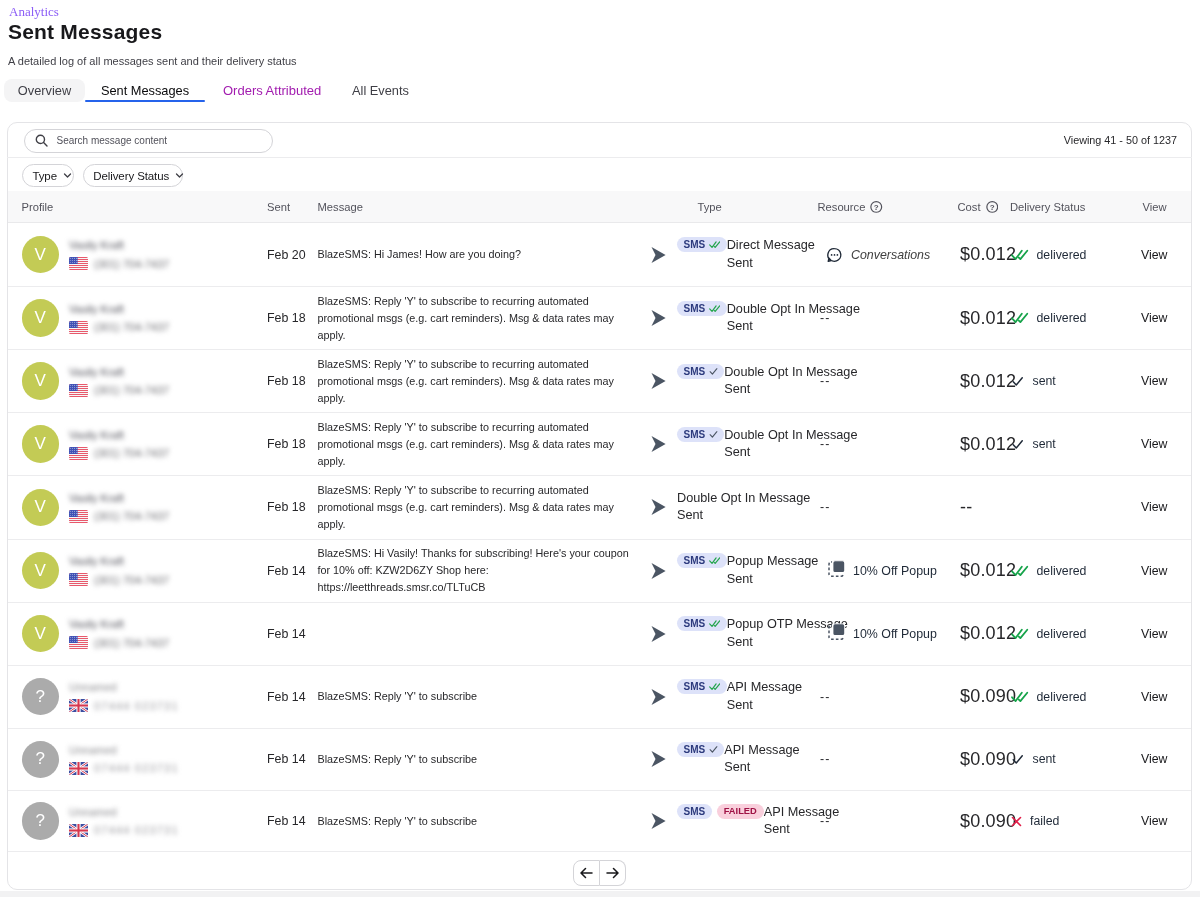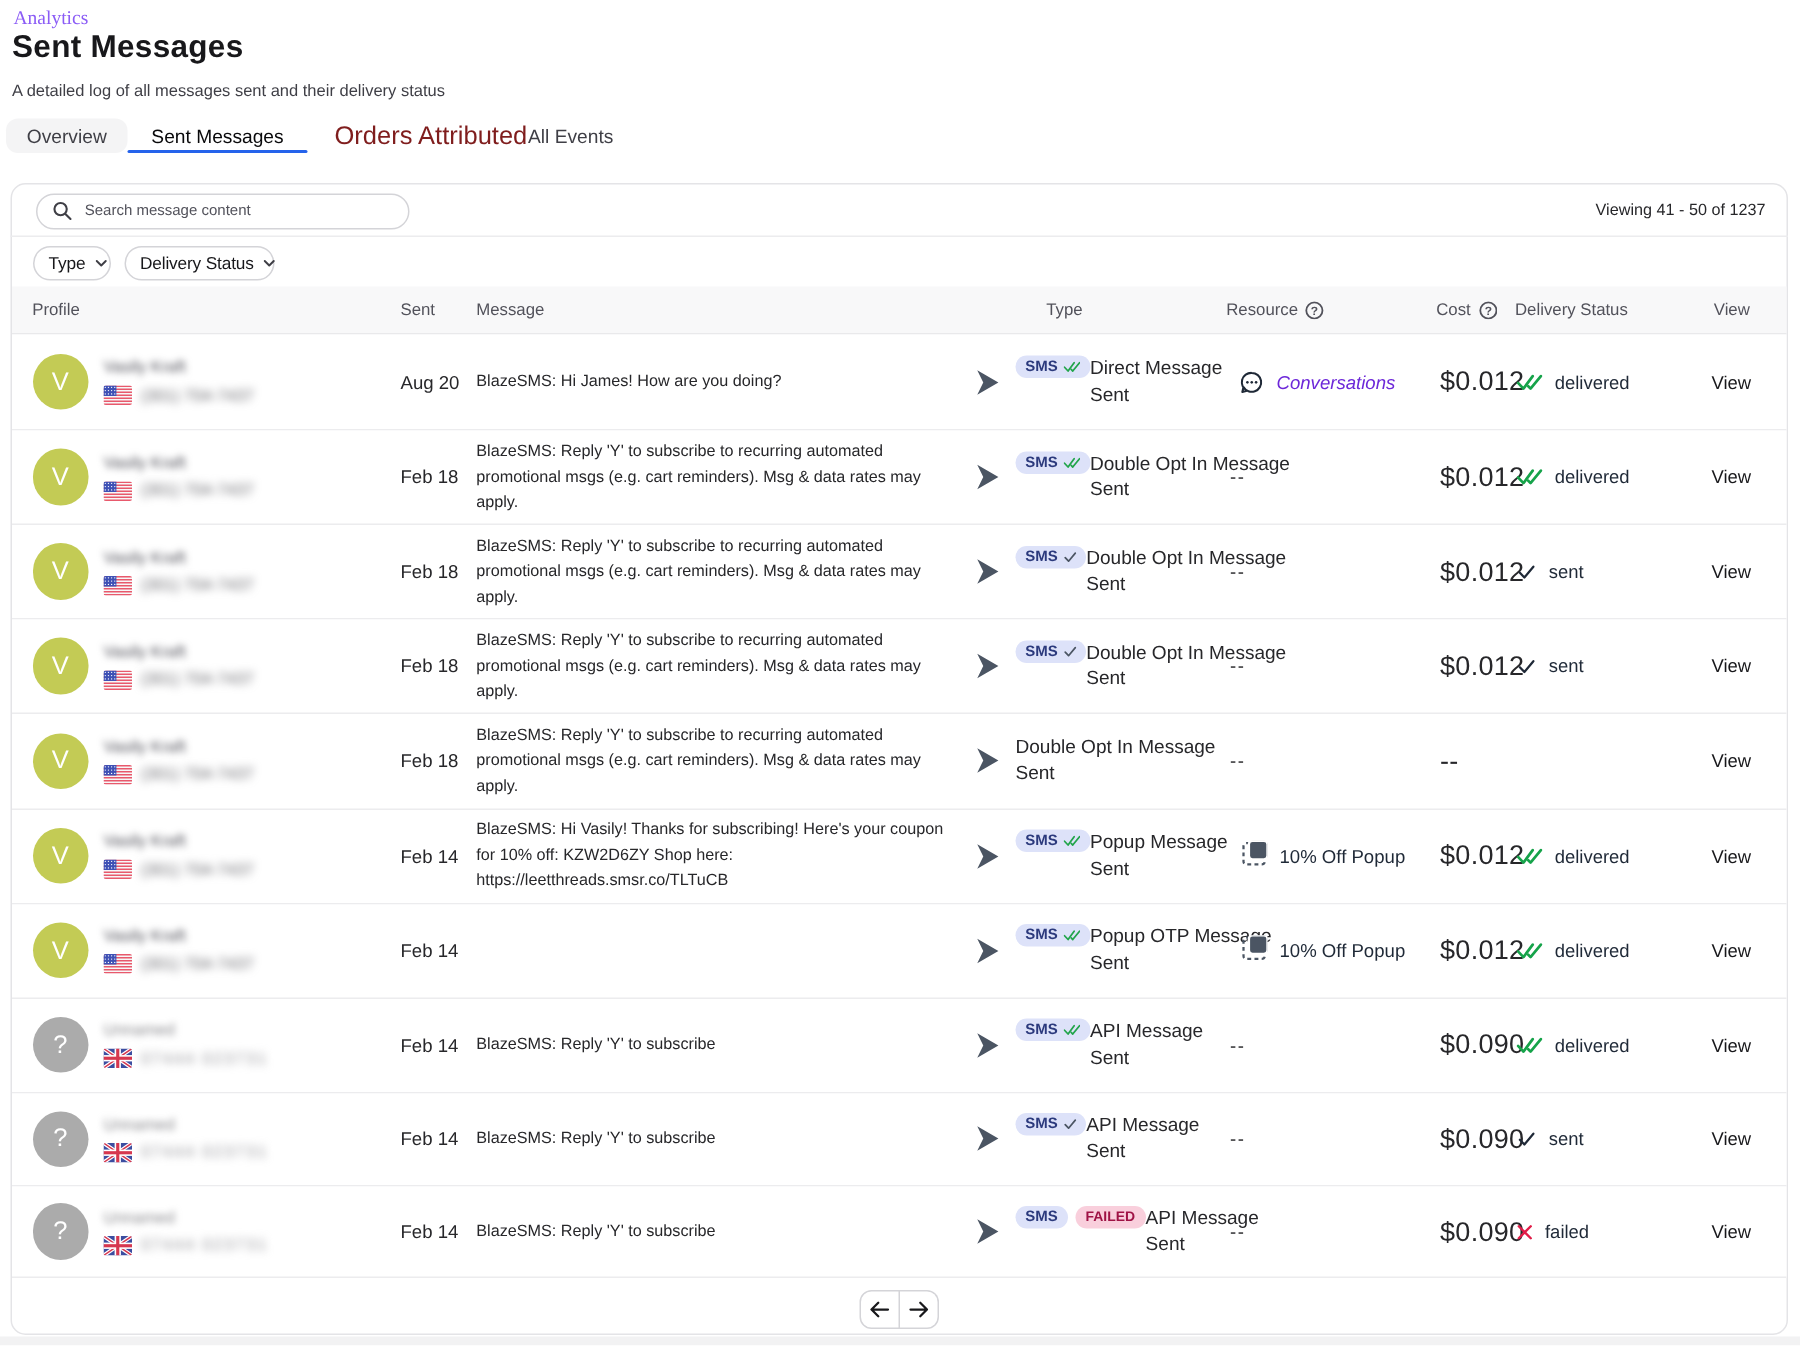--- a/index.html
+++ b/index.html
@@ -3,21 +3,21 @@
 <style>
 * { margin:0; padding:0; box-sizing:border-box; }
 html,body { width:1200px; height:897px; background:#fff; font-family:"Liberation Sans", sans-serif; overflow:hidden; position:relative; }
 .crumb { position:absolute; left:9px; top:3.5px; font-size:13px; color:#8b5cf6;font-family:Liberation Serif, serif; }
 .title { position:absolute; left:8px; top:19.5px; font-size:21px; font-weight:700; color:#18181b; letter-spacing:0.2px; }
 .subtitle { position:absolute; left:8px; top:55px; font-size:11px; color:#3f3f46; }
 .tabs { position:absolute; left:0; top:79px; width:1200px; height:23px; }
 .tab-ov { position:absolute; left:4px; top:0; width:81px; height:23px; background:#f4f4f5; border-radius:8px; color:#3f3f46; font-size:12.8px; display:flex; align-items:center; justify-content:center; }
 .tab-sm { position:absolute; left:85px; top:0; width:120px; height:23px; color:#09090b; font-size:12.8px; display:flex; align-items:center; justify-content:center; }
 .tab-underline { position:absolute; left:85px; top:20.5px; width:120px; height:2.5px; background:#2563eb; border-radius:2px; }
-.tab-oa { position:absolute; left:223px; top:0; height:23px; color:#7f1d1d; font-size:17px; display:flex; align-items:center; }
+.tab-oa { position:absolute; left:223px; top:0; height:23px; color:#a21caf; font-size:13px; display:flex; align-items:center; }
 .tab-ae { position:absolute; left:352px; top:0; height:23px; color:#3f3f46; font-size:12.8px; display:flex; align-items:center; }
 .panel { position:absolute; left:7px; top:122px; width:1185px; height:768px; border:1px solid #e4e4e7; border-radius:10px; background:#fff; }
 .searchrow { position:absolute; left:7px; top:122px; width:1185px; height:36px; border-bottom:1px solid #ececee; }
 .searchbox { position:absolute; left:16.5px; top:7px; width:249px; height:23.5px; border:1px solid #d4d4d8; border-radius:12px; display:flex; align-items:center; padding-left:10px; gap:9px; }
 .searchbox span { font-size:10px; color:#52525b; }
 .viewing { position:absolute; right:15px; top:12px; font-size:10.8px; color:#27272a; }
 .filterrow { position:absolute; left:7px; top:158px; width:1185px; height:33px; }
 .fpill { position:absolute; top:6.3px; height:23px; border:1px solid #d4d4d8; border-radius:11.5px; display:flex; align-items:center; gap:6px; font-size:11.5px; letter-spacing:-0.1px; color:#18181b; white-space:nowrap; padding:0 8px 0 9.5px; }
 .thead { position:absolute; left:8px; top:191px; width:1183px; height:32px; background:#f8f8f9; border-bottom:1px solid #e9e9eb; font-size:11.2px; color:#52525b; }
 .thead > div { position:absolute; top:50%; transform:translateY(-50%); display:flex; align-items:center; gap:5px; }
@@ -35,21 +35,21 @@
 .c-msg { left:309.5px; top:0; width:322px; height:100%; display:flex; align-items:center; font-size:10.8px; line-height:17px; color:#27272a; }
 .c-type { left:643px; top:0; height:100%; display:flex; align-items:center; }
 .send-ic { margin-right:11px; }
 .tblock { display:flex; flex-direction:row; }
 .badges { display:flex; gap:5px; margin-bottom:2.5px; }
 .sms-badge { height:15px; background:#dde2f9; border-radius:8px; color:#2c3a7d; font-size:10px; font-weight:700; display:inline-flex; align-items:center; padding:0 6.5px; gap:3.5px; }
 .failed-badge { height:15px; background:#f9cfdc; border-radius:8px; color:#9f1245; font-size:9.3px; font-weight:700; display:inline-flex; align-items:center; padding:0 7px; }
 .tname { font-size:12.7px; line-height:17.5px; color:#27272a; }
 .c-res { left:812px; top:0; height:100%; width:130px; }
 .ric { position:absolute; top:50%; transform:translateY(-50%); }
-.conv { position:absolute; left:31px; top:50%; transform:translateY(-50%); font-size:12.4px; font-style:italic; color:#6d28d9; }
+.conv { position:absolute; left:31px; top:50%; transform:translateY(-50%); font-size:12.4px; font-style:italic; color:#404040; }
 .pop { position:absolute; left:33px; top:50%; transform:translateY(-50%); font-size:12.4px; color:#1f2937; }
 .dash { position:absolute; left:0px; top:50%; transform:translateY(-50%); font-size:12.4px; color:#27272a; letter-spacing:1px; }
 .c-cost { left:952px; top:0; height:100%; display:flex; align-items:center; font-size:18px; color:#27272a; letter-spacing:0.2px; }
 .c-status { left:1003px; top:0; height:100%; display:flex; align-items:center; gap:8px; font-size:12.3px; color:#1f2937; }
 .c-view { left:1133px; top:0; height:100%; display:flex; align-items:center; font-size:12.3px; color:#18181b; }
 .footer { position:absolute; left:8px; top:852px; width:1183px; height:38px; }
 .pager { position:absolute; left:565px; top:8px; display:flex; }
 .pbtn { width:26.5px; height:26px; border:1px solid #d4d4d8; display:flex; align-items:center; justify-content:center; background:#fff; }
 .pbtn.l { border-radius:8px 0 0 8px; }
 .pbtn.r { border-radius:0 8px 8px 0; border-left:none; }
@@ -131,21 +131,21 @@
             <circle cx="7.5" cy="3.4" r="0.45" fill="#fff"></circle>
             <circle cx="1.2" cy="5.6" r="0.45" fill="#fff"></circle>
             <circle cx="3.3" cy="5.6" r="0.45" fill="#fff"></circle>
             <circle cx="5.4" cy="5.6" r="0.45" fill="#fff"></circle>
             <circle cx="7.5" cy="5.6" r="0.45" fill="#fff"></circle>
           </svg>
           <div class="blur-phone">(301) 704-7437</div>
         </div>
       </div>
     </div>
-    <div class="c-date">Aug 20</div>
+    <div class="c-date">Feb 20</div>
     <div class="c-msg">BlazeSMS: Hi James! How are you doing?</div>
     <div class="c-type">
       <div class="send-ic">
         <svg width="15" height="18" viewBox="0 0 15 18" style="display:block">
           <path d="M0.5 0.9 L14.6 9 L0.5 17.1 L4.5 9 Z" fill="#4b5563"></path>
         </svg>
       </div>
       <div class="tblock">
         <div class="badges">
           <span class="sms-badge">SMS<svg width="11.5" height="9" viewBox="0 0 17 13" style="display:block">

